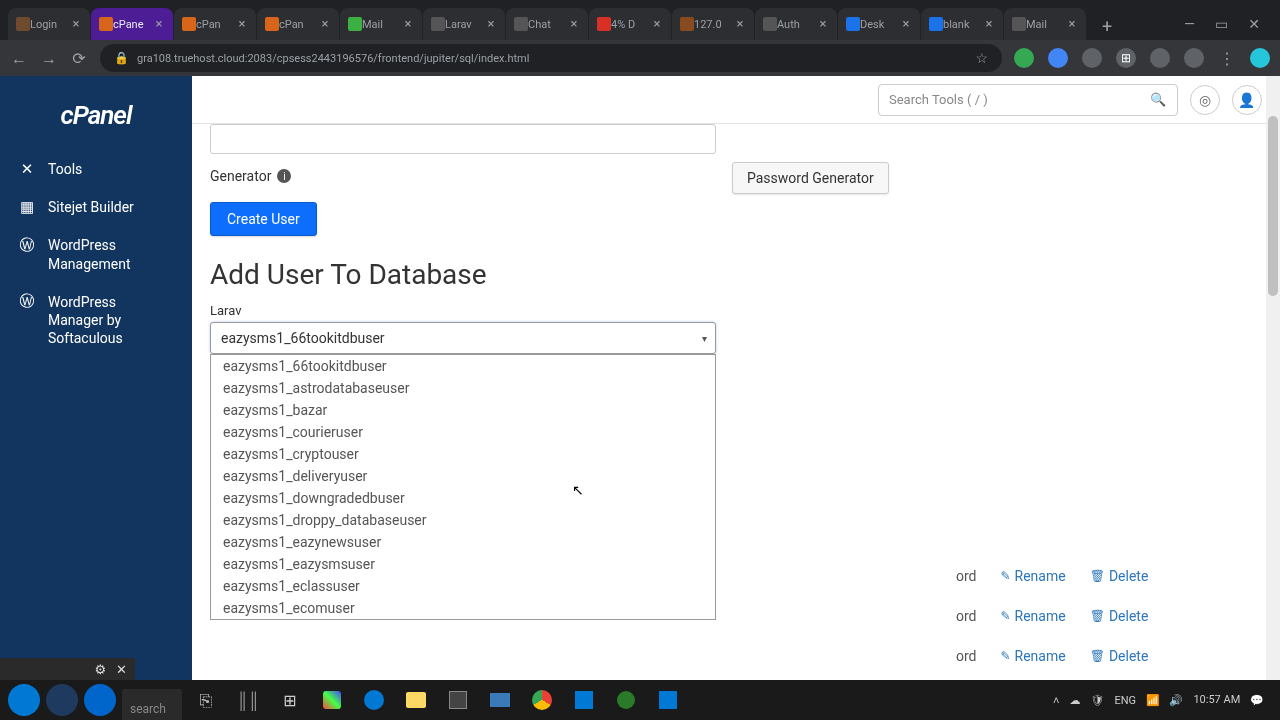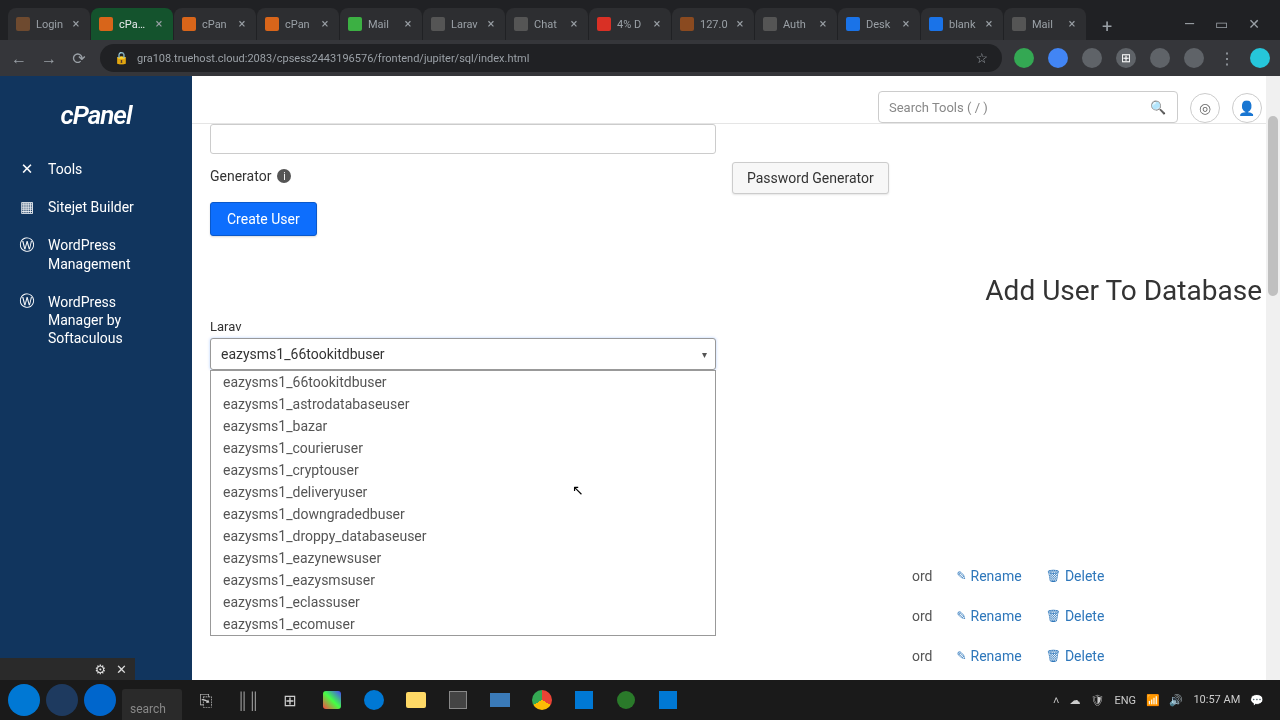--- a/index.html
+++ b/index.html
@@ -1,21 +1,21 @@
 <!DOCTYPE html>
 <html><head>
 <meta charset="utf-8">
 <style>
   * { margin: 0; padding: 0; box-sizing: border-box; font-family: -apple-system, BlinkMacSystemFont, "Segoe UI", Roboto, sans-serif; }
   body { background: #1a1a1a; width: 1280px; height: 720px; overflow: hidden; position: relative; }
 
   
   .browser-tabs { height: 40px; background: #202124; display: flex; align-items: flex-end; padding: 0 8px; gap: 0; }
-  .tab { height: 32px; min-width: 82px; max-width: 82px; background: #2d2e31; border-radius: 8px 8px 0 0; display: flex; align-items: center; padding: 0 8px; gap: 6px; font-size: 11px; color: #9aa0a6; overflow: hidden; margin-right: 1px; }
-  .tab.active { background: #14532d; color: #e8eaed; }
+  .tab { height: 32px; min-width: 82px; max-width: 82px; background: #2d2e31; border-radius: 8px 8px 0 0; display: flex; align-items: center; padding: 0 8px; font-size: 11px; color: #9aa0a6; overflow: hidden; margin-right: 1px; }
+  .tab.active { background: #4c1d95; color: #e8eaed; }
   .tab .fav { width: 14px; height: 14px; border-radius: 2px; flex-shrink: 0; }
   .tab .tlabel { white-space: nowrap; overflow: hidden; text-overflow: ellipsis; flex: 1; }
   .tab .close { width: 12px; height: 12px; color: #9aa0a6; font-size: 13px; line-height: 12px; text-align: center; flex-shrink: 0; }
   .newtab { width: 28px; height: 28px; color: #9aa0a6; font-size: 18px; display: flex; align-items: center; justify-content: center; margin-left: 6px; }
   .win-controls { margin-left: auto; display: flex; gap: 20px; padding-right: 12px; color: #9aa0a6; font-size: 14px; align-items: center; height: 32px; }
 
   .addr-bar { height: 36px; background: #35363a; display: flex; align-items: center; padding: 0 10px; gap: 12px; }
   .nav-ico { width: 18px; height: 18px; color: #9aa0a6; display: flex; align-items: center; justify-content: center; font-size: 16px; }
   .url-field { flex: 1; background: #202124; border-radius: 18px; height: 28px; display: flex; align-items: center; padding: 0 14px; gap: 8px; }
   .url-field .lock { color: #9aa0a6; font-size: 12px; }
@@ -27,46 +27,46 @@
   
   .page { position: absolute; top: 76px; left: 0; right: 0; bottom: 40px; background: #fff; display: flex; }
   .sidebar { width: 192px; background: #11355e; color: #fff; padding-top: 16px; flex-shrink: 0; }
   .logo { padding: 8px 18px 20px; text-align: center; }
   .logo-text { font-size: 26px; font-weight: 600; font-style: italic; letter-spacing: -1px; }
   .nav-item { display: flex; align-items: flex-start; gap: 12px; padding: 10px 18px; font-size: 14px; cursor: pointer; }
   .nav-item .nico { width: 18px; height: 18px; flex-shrink: 0; display: flex; align-items: center; justify-content: center; font-size: 15px; }
   .nav-item .nlabel { line-height: 1.3; }
 
   .main { flex: 1; position: relative; overflow: hidden; background: #fff; }
-  .topbar { height: 48px; background: #fff; border-bottom: 1px solid #e5e5e5; display: flex; align-items: flex-end; justify-content: flex-end; padding: 0 18px; gap: 12px; }
+  .topbar { height: 48px; background: #fff; border-bottom: 1px solid #e5e5e5; display: flex; align-items: center; justify-content: flex-end; padding: 0 18px; gap: 12px; }
   .search-tools { width: 300px; height: 32px; border: 1px solid #ccc; border-radius: 4px; display: flex; align-items: center; padding: 0 10px; gap: 8px; font-size: 13px; color: #888; }
   .search-tools .stext { flex: 1; }
   .circ-btn { width: 30px; height: 30px; border: 1px solid #ccc; border-radius: 50%; display: flex; align-items: center; justify-content: center; color: #666; font-size: 14px; }
 
   .content { padding: 0 18px 18px; position: relative; }
   .field-box { width: 506px; height: 30px; border: 1px solid #ccc; border-radius: 3px; background: #fff; margin-bottom: 14px; }
   .strength-row { display: flex; align-items: center; gap: 6px; font-size: 14px; color: #333; margin-bottom: 6px; }
   .info-ico { width: 14px; height: 14px; background: #555; border-radius: 50%; color: #fff; font-size: 10px; display: flex; align-items: center; justify-content: center; }
   .strength-bar { width: 506px; height: 26px; border: 1px solid #ccc; border-radius: 3px; display: flex; align-items: center; justify-content: center; font-size: 13px; color: #666; }
   .pw-gen { position: absolute; left: 540px; top: 38px; padding: 7px 14px; border: 1px solid #ccc; border-radius: 3px; background: #f7f7f7; font-size: 14px; color: #333; box-shadow: 0 1px 2px rgba(0,0,0,0.1); }
   .create-user { margin-top: 12px; padding: 8px 16px; background: #0d6efd; border: 1px solid #0a58ca; color: #fff; font-size: 14px; border-radius: 3px; box-shadow: 0 1px 2px rgba(0,0,0,0.15); }
 
-  .section-title { font-size: 28px; font-weight: 400; color: #333; margin-top: 38px; margin-bottom: 12px; text-align: right; }
+  .section-title { font-size: 28px; font-weight: 400; color: #333; margin-top: 22px; margin-bottom: 12px; }
   .field-label { font-size: 13px; color: #333; margin-bottom: 4px; }
   .select-box { width: 506px; height: 32px; border: 1px solid #999; border-radius: 3px; display: flex; align-items: center; padding: 0 10px; font-size: 14px; color: #333; position: relative; background: #fff; box-shadow: 0 0 3px rgba(0,100,255,0.3); }
   .select-box .caret { position: absolute; right: 8px; font-size: 10px; color: #555; }
 
   .dropdown { position: absolute; width: 506px; border: 1px solid #999; background: #fff; z-index: 100; max-height: 330px; overflow-y: auto; }
   .dropdown .opt { padding: 3px 12px; font-size: 14px; color: #555; cursor: pointer; }
   .dropdown .opt.highlighted { background: #0066ff; color: #fff; }
   .dropdown::-webkit-scrollbar { width: 14px; }
   .dropdown::-webkit-scrollbar-track { background: #f0f0f0; }
   .dropdown::-webkit-scrollbar-thumb { background: #c0c0c0; border: 3px solid #f0f0f0; border-radius: 7px; }
 
-  .action-links { position: absolute; left: 720px; font-size: 14px; }
+  .action-links { position: absolute; left: 764px; font-size: 14px; }
   .action-row { display: flex; gap: 24px; align-items: center; height: 40px; }
   .action-link { color: #2e77bb; display: flex; align-items: center; gap: 4px; cursor: pointer; }
   .action-link.rename { color: #2e77bb; }
   .action-link .aico { font-size: 12px; }
   .cutoff { color: #555; }
 
   
   .bl-panel { position: absolute; left: 0; bottom: 40px; width: 135px; height: 22px; background: #2a2a2a; display: flex; align-items: center; justify-content: flex-end; gap: 10px; padding: 0 8px; z-index: 200; }
   .bl-panel .gear { color: #ddd; font-size: 13px; }
   .bl-panel .x { color: #ddd; font-size: 13px; }

